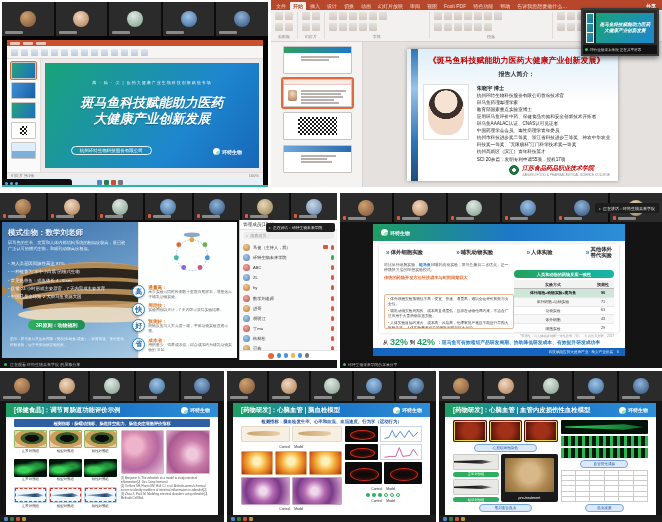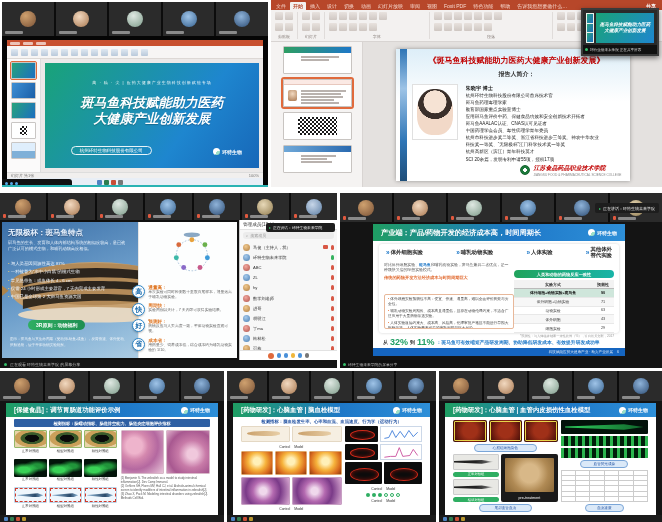--- a/index.html
+++ b/index.html
@@ -70,21 +70,21 @@
   .tr-body{position:absolute;top:42px;left:0;right:0;bottom:0;display:flex;background:#e4e1df;}
   .tr-thumbs{width:92px;background:#f5f3f2;border-right:1px solid #d8d4d2;padding:4px 10px 4px 12px;display:flex;flex-direction:column;gap:5px;}
   .tr-thumb{height:28px;background:#fff;border:1px solid #c8c4c1;border-radius:1px;position:relative;overflow:hidden;}
   .tr-thumb.sel{outline:2px solid #e06a3c;}
   .tr-thumb .mini-band{height:6px;background:linear-gradient(90deg,#2e9e63,#1e78c8);}
   .tr-thumb .mini-photo{position:absolute;left:4px;top:10px;width:9px;height:11px;background:radial-gradient(circle at 50% 35%,#f2d9c0,#a8774f);border-radius:2px;}
   .tr-thumb .mini-lines{position:absolute;left:17px;top:10px;right:3px;}
   .tr-thumb .mini-lines i{display:block;height:1.5px;background:#b9b2ae;margin-bottom:1.5px;}
   .qrpat{position:absolute;inset:4px 14px 4px 14px;background-image:repeating-conic-gradient(#1a1a1a 0% 25%,#fff 0% 50%);background-size:4px 4px;}
   .tr-slidewrap{flex:1;display:flex;align-items:center;justify-content:center;}
-  .tr-slide{width:234px;height:132px;background:linear-gradient(180deg,#ddeef8 0%,#ffffff 40%);box-shadow:0 0 4px rgba(0,0,0,.35);position:relative;padding:6px 8px 4px 16px;}
+  .tr-slide{width:211px;height:132px;background:linear-gradient(180deg,#ddeef8 0%,#ffffff 40%);box-shadow:0 0 4px rgba(0,0,0,.35);position:relative;padding:6px 8px 4px 16px;}
   .tr-slide .leftbars{position:absolute;left:4px;top:0;bottom:0;width:7px;background:linear-gradient(180deg,#2e75b6,#9dc3e6 30%,#2e75b6 70%,#1f4e79);}
   .tr-title{color:#c00000;font-weight:bold;font-size:8px;text-align:center;}
   .tr-intro{color:#333;font-size:6px;text-align:center;margin-top:4px;font-weight:bold;}
   .tr-cols{display:flex;margin-top:5px;gap:8px;}
   .tr-photo{width:46px;height:56px;background:#fff;border:1px solid #e0e0e0;display:flex;align-items:center;justify-content:center;}
   .tr-face{width:36px;height:46px;border-radius:45% 45% 40% 40%;background:radial-gradient(circle at 50% 28%,#f6e3d4 0 30%,#3a2f2a 31% 45%,#f2d9c8 46% 100%);}
   .tr-bio{flex:1;}
   .tr-bio div{font-size:4.6px;color:#222;line-height:1.55;white-space:nowrap;overflow:hidden;}
   .tr-bio div:first-child{font-weight:bold;font-size:5.2px;}
   .college{position:absolute;right:8px;bottom:4px;display:flex;align-items:center;gap:3px;}
@@ -535,21 +535,21 @@
           <ellipse cx="95" cy="55" rx="88" ry="30" fill="#c9a06c"></ellipse>
           <ellipse cx="95" cy="48" rx="88" ry="22" fill="#b58a55"></ellipse>
           <path d="M5 55 L-20 35 L-20 75 Z" fill="#b08448"></path>
           <path d="M20 40 C60 28,140 28,180 42 L180 50 C140 38,60 38,20 50 Z" fill="#2a2118"></path>
           <path d="M18 52 C60 42,145 42,182 54 L182 61 C145 50,60 50,18 62 Z" fill="#2a2118"></path>
           <path d="M20 64 C62 56,142 56,178 66 L178 72 C142 63,62 63,20 74 Z" fill="#332819"></path>
           <ellipse cx="95" cy="80" rx="80" ry="8" fill="#e8d9c2"></ellipse>
           <circle cx="168" cy="48" r="5" fill="#111"></circle>
           <circle cx="169.5" cy="46.5" r="1.5" fill="#fff"></circle>
         </svg>
-        <div class="ml-title">无限极杯：斑马鱼特点</div>
+        <div class="ml-title">模式生物：数学刘老师</div>
         <div class="ml-desc">斑马鱼的生长、发育和人体内部结构系统的相似度较高，是已被广泛认可的模式生物，和哺乳动物高度相似。</div>
         <div class="ml-bullets">
           <div>与人类基因同源性高达 87%</div>
           <div>一种被誉为“水中小白鼠”的模式生物</div>
           <div>常见热带鱼：成鱼体长 4 - 6 cm</div>
           <div>仅需 24 小时形成主要器官，7 天内完成主要发育</div>
           <div>中国已是全球第 2 大斑马鱼资源大国</div>
         </div>
         <div class="ml-pill">3R原则：动物福利</div>
         <div class="ml-caption">图示：斑马鱼与其生命周期（受精卵-幼鱼-成鱼），发育快速、体外受精、胚胎透明，便于整体动物实验观察。</div>
@@ -715,21 +715,20 @@
           <span class="micdot"></span>
           <span class="pname"></span>
         </div>
     </div>
     <div class="mr-toast">
         <span style="color:#35c06a">▸</span>
         <span>正在讲话：环特生物未来学院</span>
       </div>
     <div class="mr-slide">
       <div class="bandhead mr-head">
-        <span class="t">产业端：产品/药物开发的经济成本高，时间周期长</span>
         <span class="brandlogo">
             <span class="swirl"></span>
             <span>环特生物</span>
           </span>
       </div>
       <div class="mr-card">
         <div class="steps">
           <span class="step">
               <span class="chev">»</span>
               <span class="steplabel">体外细胞实验</span>
@@ -785,21 +784,21 @@
                 </tr>
           </tbody>
             </table>
           <div class="tsrc">*预测性：与人体临床结果一致性比例（%），引自相关文献，2017</div>
         </div>
       </div>
       <div class="mr-stat">
         <span class="w1">从</span>
         <span class="big">32%</span>
         <span class="w1">到</span>
-        <span class="big">11%</span>
+        <span class="big">42%</span>
         <span class="rest">：斑马鱼可有效缩短产品研发周期、协助降低研发成本、有效提升研发成功率</span>
       </div>
       <div class="mr-foot">
           <span>科技赋能医药大健康产业 · 助力产业发展</span>
           <span>6</span>
         </div>
     </div>
     <div class="mr-meet">
         <span class="gdot" style="width:3px;height:3px;border-radius:50%;background:#35c06a"></span>
         <span>环特生物未来学院的屏幕分享</span>

